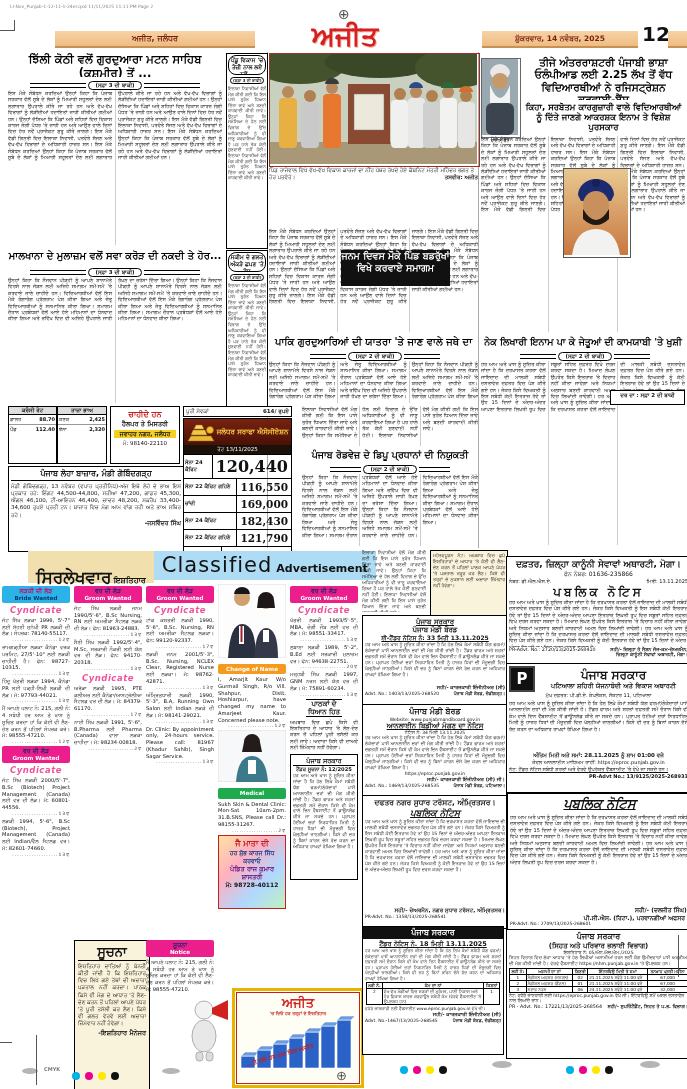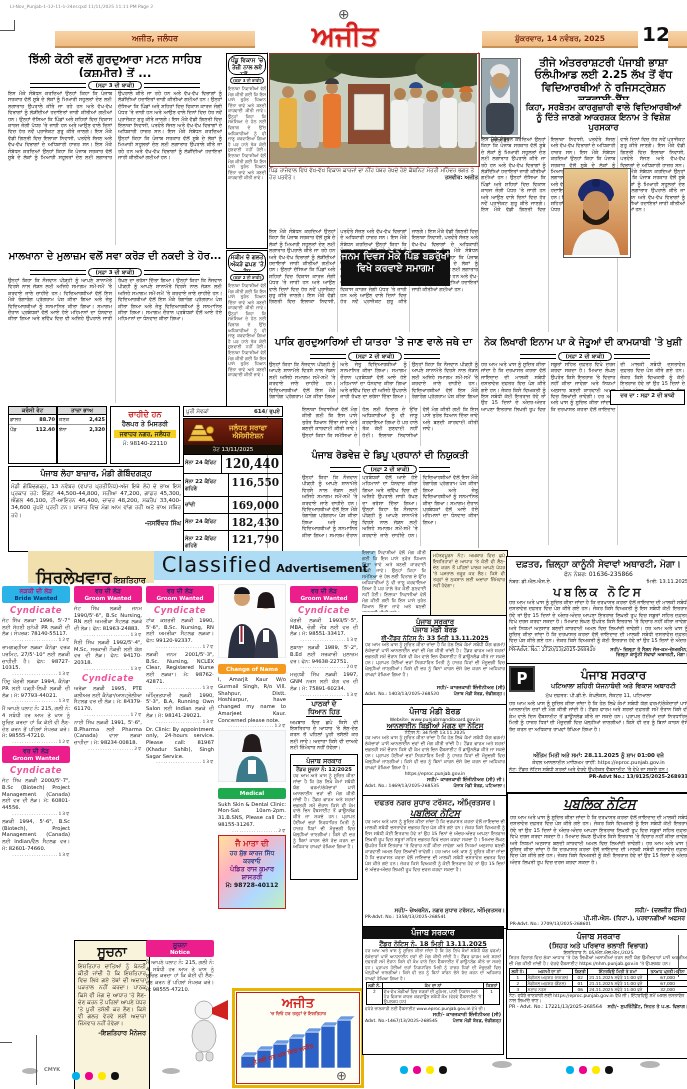--- a/index.html
+++ b/index.html
@@ -133,39 +133,39 @@
     <div class="b" style="font-size:6.5px">ਹੈਲਪਰ ਤੇ ਮਿਸਤਰੀ</div>
     <div class="b" style="font-size:6px;background:#f5d020;margin:2px 3px">ਜਵਾਹਰ ਨਗਰ, ਜਲੰਧਰ</div>
     <div style="font-size:5.5px">ਮੋ: 98140-22110</div>
   </div>
   <div class="ab bx clip" style="left:8px;top:466px;width:170px;height:80px;padding:2px">
     <div class="ctr b" style="font-size:8px;border-bottom:1px solid #000;padding-bottom:1px">ਪੰਜਾਬ ਲੋਹਾ ਬਾਜ਼ਾਰ, ਮੰਡੀ ਗੋਬਿੰਦਗੜ੍ਹ</div>
     <div class="t55 j" style="margin-top:2px">ਮੰਡੀ ਗੋਬਿੰਦਗੜ੍ਹ, 13 ਨਵੰਬਰ (ਵਪਾਰ ਪ੍ਰਤੀਨਿਧ)-ਅੱਜ ਇਥੇ ਲੋਹੇ ਦੇ ਭਾਅ ਇਸ ਪ੍ਰਕਾਰ ਰਹੇ: ਇੰਗਟ 44,500-44,800, ਸਰੀਆ 47,200, ਗਾਡਰ 45,300, ਐਂਗਲ 46,100, ਟੀ-ਆਇਰਨ 46,400, ਚਾਦਰ 48,200, ਸਕਰੈਪ 33,400-34,600 ਰੁਪਏ ਪ੍ਰਤੀ ਟਨ। ਬਾਜ਼ਾਰ ਵਿਚ ਮੰਗ ਆਮ ਵਾਂਗ ਰਹੀ ਅਤੇ ਭਾਅ ਸਥਿਰ ਰਹੇ।</div>
     <div class="rt b" style="font-size:6px">-ਜਸਵਿੰਦਰ ਸਿੰਘ</div>
   </div>
 
-  <div class="ab" style="left:183px;top:406px;width:100px">
+  <div class="ab" style="left:183px;top:406px;width:109px">
     <div class="bx" style="display:flex;justify-content:space-between;font-size:5.5px;padding:1px 2px">
       <span>ਪੁਰੀ ਸੇਵਕਾਂ</span>
         <span class="b">614/ ਰੁਪਏ</span>
     </div>
     <div style="border:1.5px solid #000;margin-top:1px">
       <div style="background:linear-gradient(#7a2210,#4a1006);display:flex;align-items:center;padding:2px">
         <svg width="30" height="22" viewBox="0 0 30 22">
           <polygon points="2,20 28,20 25,15 5,15" fill="#e8b838" stroke="#9a6a10" stroke-width="0.5"></polygon>
           <polygon points="5,14 21,14 19,9 7,9" fill="#f0c848" stroke="#9a6a10" stroke-width="0.5"></polygon>
           <polygon points="8,8 18,8 16,4 10,4" fill="#f6d868" stroke="#9a6a10" stroke-width="0.5"></polygon>
           <circle cx="24" cy="9" r="3.5" fill="#f0c030" stroke="#9a6a10" stroke-width="0.5"></circle>
         </svg>
         <div class="b ctr" style="flex:1;color:#ffd24a;font-size:7px;line-height:1.15">ਜਲੰਧਰ ਸਰਾਫਾ ਐਸੋਸੀਏਸ਼ਨ</div>
       </div>
       <div class="ctr" style="background:#1a1208;color:#fff;font-size:5.5px;padding:1px">ਰੇਟ 13/11/2025</div>
       <div style="display:flex;border-top:1px solid #000">
         <span style="width:50px;font-size:5.3px;font-weight:bold;padding:4px 1px">ਸੋਨਾ 24 ਕੈਰਿਟ</span>
-        <span class="serif" style="flex:1;border-left:1px solid #000;font-size:12px;font-weight:bold;text-align:right;padding:2px 3px">120,440</span>
+        <span class="serif" style="flex:1;border-left:1px solid #000;font-size:16px;font-weight:bold;text-align:right;padding:2px 3px">120,440</span>
       </div>
       <div style="display:flex;border-top:1px solid #000">
         <span style="width:50px;font-size:5.3px;font-weight:bold;padding:4px 1px">ਸੋਨਾ 22 ਕੈਰਿਟ ਗਹਿਣੇ</span>
         <span class="serif" style="flex:1;border-left:1px solid #000;font-size:10.5px;font-weight:bold;text-align:right;padding:2px 3px">116,550</span>
       </div>
       <div style="display:flex;border-top:1px solid #000">
         <span style="width:50px;font-size:5.3px;font-weight:bold;padding:4px 1px">ਚਾਂਦੀ</span>
         <span class="serif" style="flex:1;border-left:1px solid #000;font-size:10.5px;font-weight:bold;text-align:right;padding:2px 3px">169,000</span>
       </div>
       <div style="display:flex;border-top:1px solid #000">

